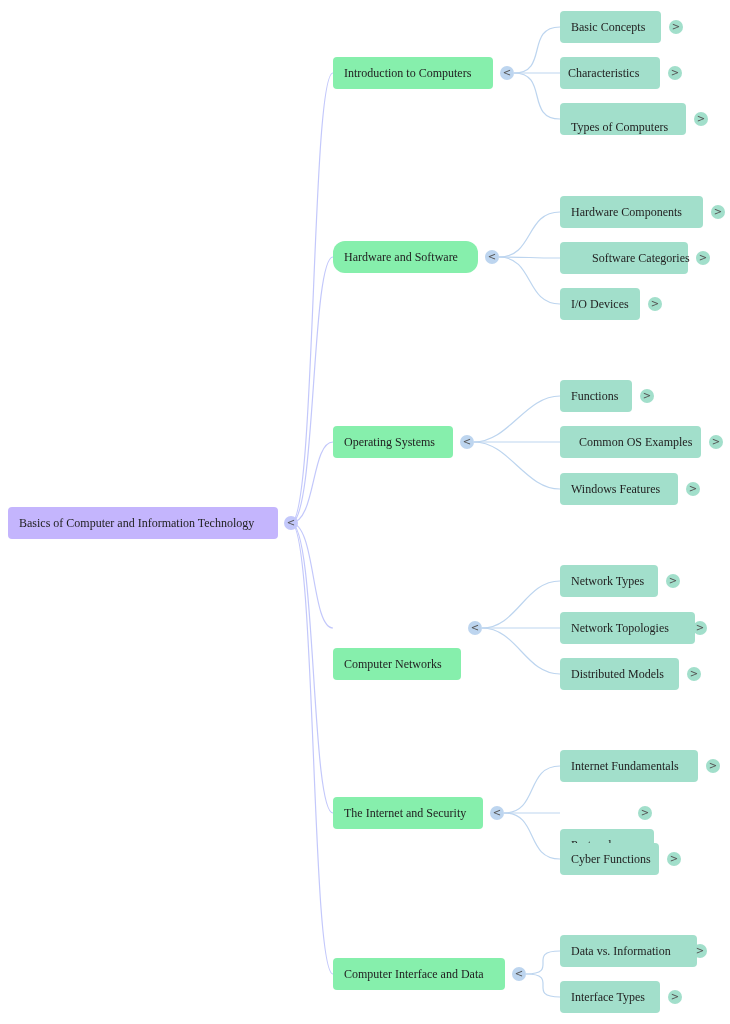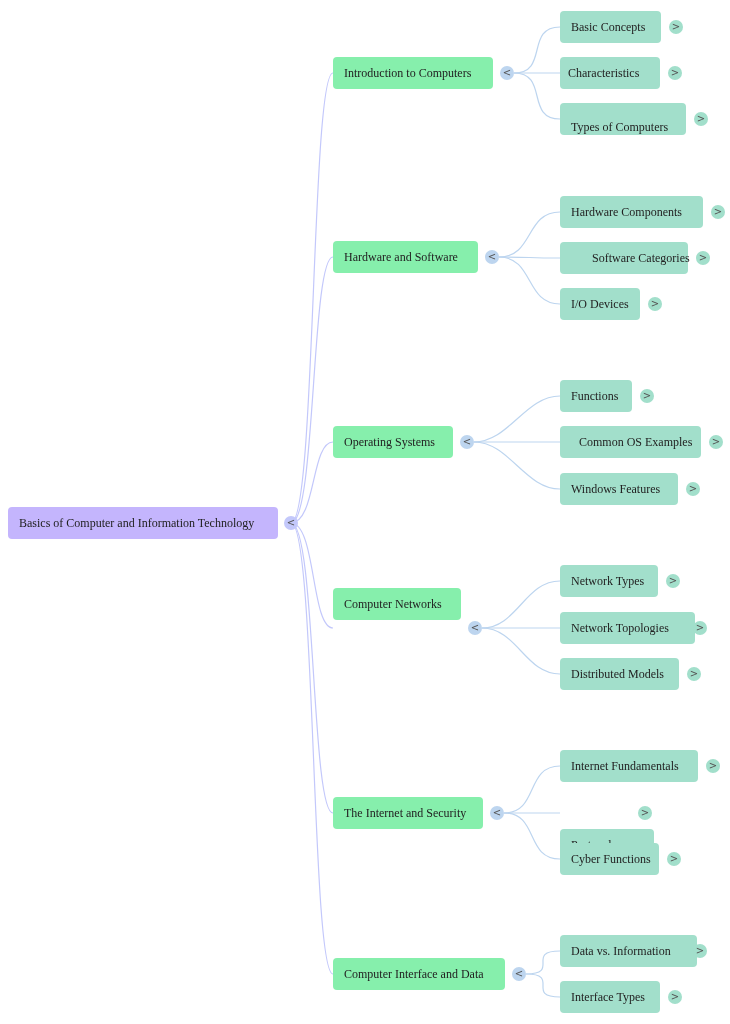--- a/index.html
+++ b/index.html
@@ -64,21 +64,21 @@
     </div>
     <div class="toggle leaf-t" style="left: 669px; top: 20px;">&gt;</div>
     <div class="node leaf" style="top: 57px; width: 100px; padding-left: 8px;">
       <span>Characteristics</span>
     </div>
     <div class="toggle leaf-t" style="left: 668px; top: 66px;">&gt;</div>
     <div class="node leaf" style="top: 103px; width: 126px; align-items: flex-end;">
       <span>Types of Computers</span>
     </div>
     <div class="toggle leaf-t" style="left: 694px; top: 112px;">&gt;</div>
-    <div class="node branch" style="top: 241px; width: 145px;">
+    <div class="node branch" style="top: 241px; width: 145px; border-radius: 12px;">
       <span>Hardware and Software</span>
     </div>
     <div class="toggle branch-t" style="left: 485px; top: 250px;">&lt;</div>
     <div class="node leaf" style="top: 196px; width: 143px;">
       <span>Hardware Components</span>
     </div>
     <div class="toggle leaf-t" style="left: 711px; top: 205px;">&gt;</div>
     <div class="node leaf" style="top: 242px; width: 128px; padding-left: 32px;">
       <span>Software Categories</span>
     </div>
@@ -96,21 +96,21 @@
     </div>
     <div class="toggle leaf-t" style="left: 640px; top: 389px;">&gt;</div>
     <div class="node leaf" style="top: 426px; width: 141px; padding-left: 19px;">
       <span>Common OS Examples</span>
     </div>
     <div class="toggle leaf-t" style="left: 709px; top: 435px;">&gt;</div>
     <div class="node leaf" style="top: 473px; width: 118px;">
       <span>Windows Features</span>
     </div>
     <div class="toggle leaf-t" style="left: 686px; top: 482px;">&gt;</div>
-    <div class="node branch" style="top: 588px; width: 128px;">
+    <div class="node branch" style="top: 648px; width: 128px;">
       <span>Computer Networks</span>
     </div>
     <div class="toggle branch-t" style="left: 468px; top: 621px;">&lt;</div>
     <div class="node leaf" style="top: 565px; width: 98px;">
       <span>Network Types</span>
     </div>
     <div class="toggle leaf-t" style="left: 666px; top: 574px;">&gt;</div>
     <div class="node leaf" style="top: 612px; width: 135px;">
       <span>Network Topologies</span>
     </div>

